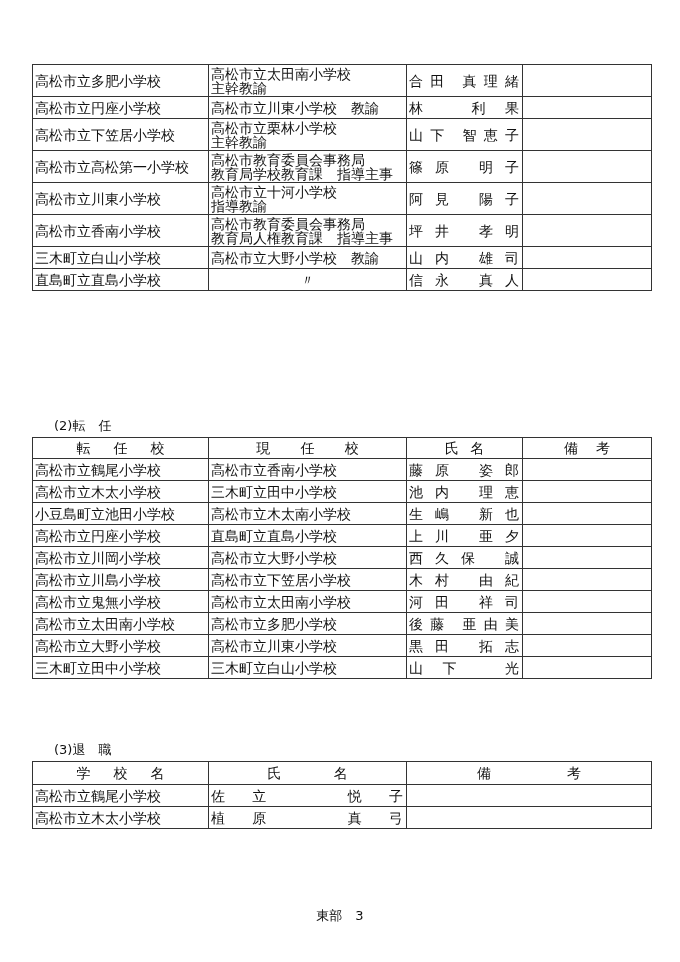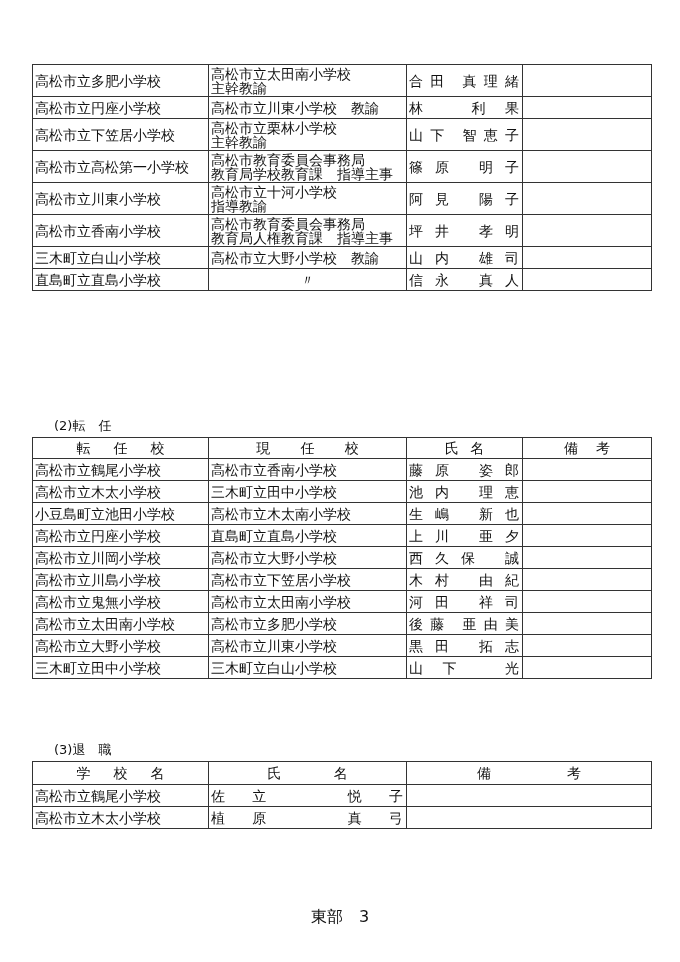--- a/index.html
+++ b/index.html
@@ -7,21 +7,21 @@
       font-family:"DejaVu Sans", sans-serif; color:#111; }
     table { position:absolute; border-collapse:collapse; table-layout:fixed; font-size:14px; }
     td, th { border:1px solid #333; padding:0 2px; vertical-align:middle; font-weight:normal; overflow:hidden; white-space:nowrap; line-height:14px; }
     th { text-align:center; letter-spacing:0; }
     .h1 { height:22px; }
     .h2 { height:32px; }
     .name { display:flex; justify-content:space-between; padding-right:1px; }
     .name span { display:inline-block; }
     .name .gap { flex:1; }
     .sec { position:absolute; left:6px; font-size:13px; font-family:"DejaVu Sans", sans-serif;margin-left:48px; }
-    .footer { position:absolute; top:907px; left:0; width:680px; text-align:center; font-size:16px; }
+    .footer { position:absolute; top:907px; left:0; width:680px; text-align:center; font-size:13px; }
     .hdr { display:flex; justify-content:space-around; padding:0 30px; }
     .ditto { text-align:center; }
   </style>
 </head>
 <body>
 
 <table id="t1" style="left:32px; top:64px; width:619px;">
   <colgroup>
       <col style="width:176px">
       <col style="width:198px">

